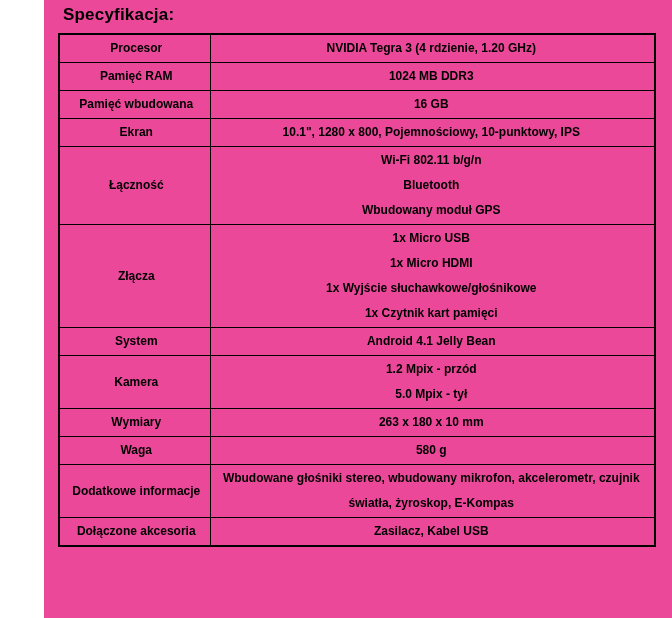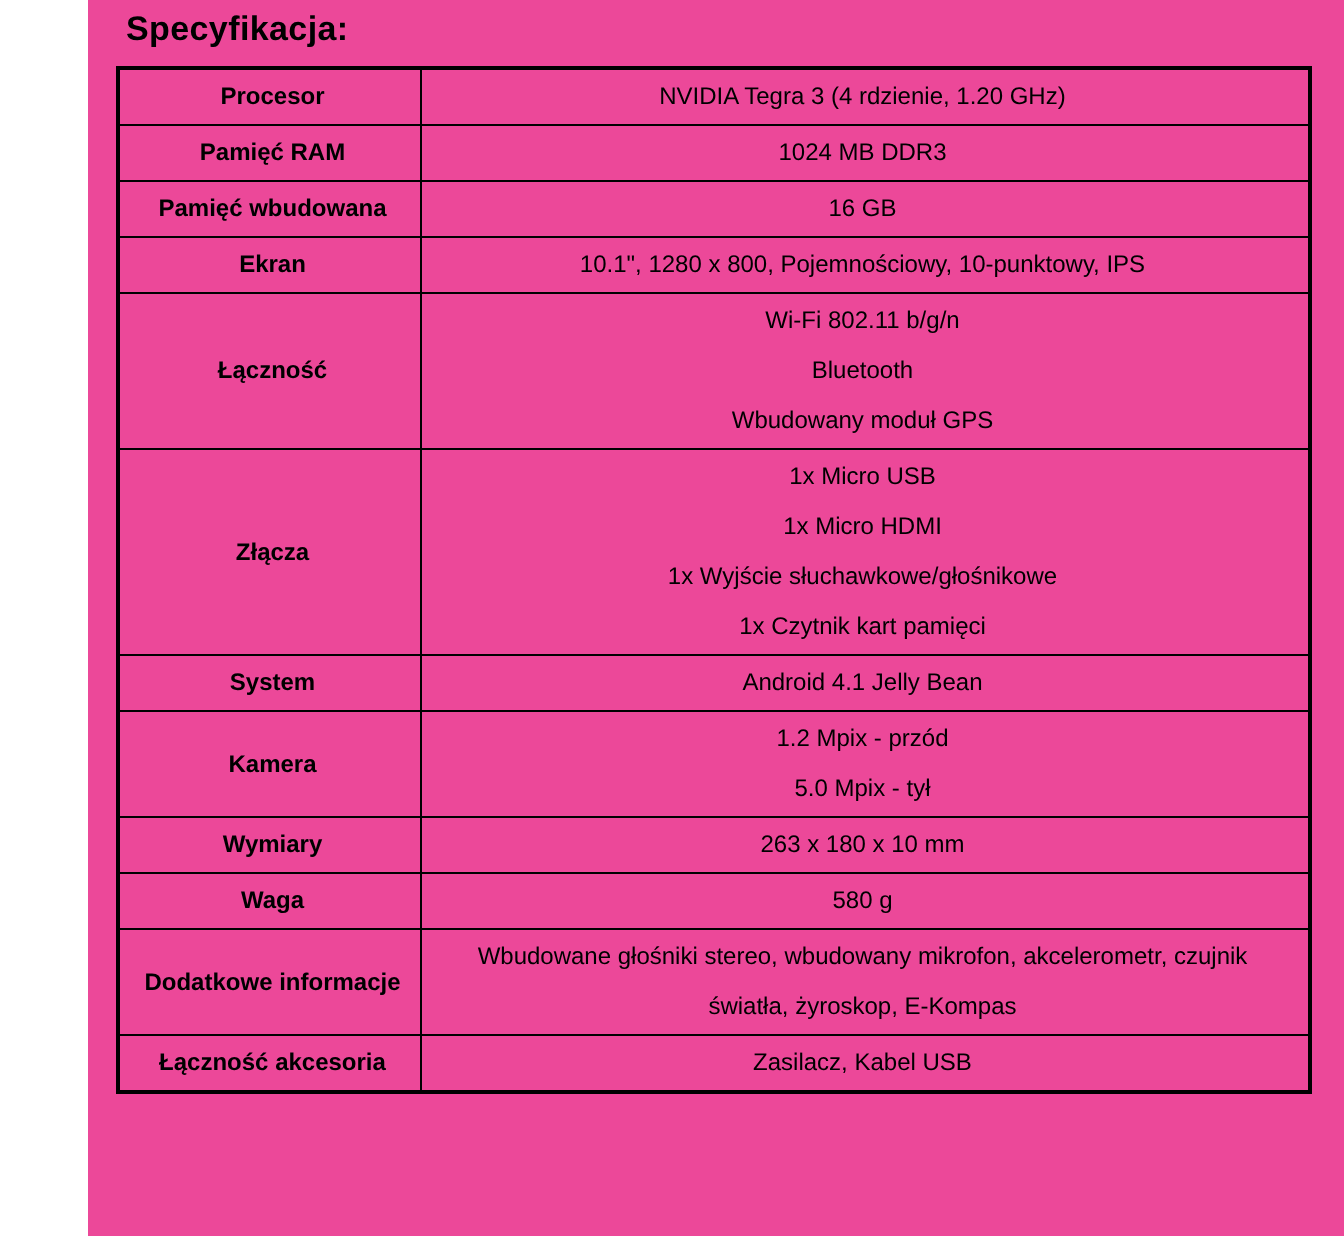--- a/index.html
+++ b/index.html
@@ -42,21 +42,21 @@
     vertical-align: middle;
     font-size: 12px;
     text-align: center;
   }
   table.spec-table th {
     width: 151px;
     font-weight: bold;
     padding: 1px 4px 1px 7px;
   }
   table.spec-table td {
-    font-weight: normal;
+    font-weight: bold;
     padding: 1px 10px 1px 8px;
   }
   .cell-line {
     line-height: 25px;
   }
 </style>
 </head>
 <body>
 
 <div class="page">
@@ -153,21 +153,21 @@
         <tr>
           <th>
             <div class="cell-line">Dodatkowe informacje</div>
           </th>
           <td>
             <div class="cell-line">Wbudowane głośniki stereo, wbudowany mikrofon, akcelerometr, czujnik światła, żyroskop, E-Kompas</div>
           </td>
         </tr>
         <tr>
           <th>
-            <div class="cell-line">Łączność akcesoria</div>
+            <div class="cell-line">Dołączone akcesoria</div>
           </th>
           <td>
             <div class="cell-line">Zasilacz, Kabel USB</div>
           </td>
         </tr>
       </tbody>
   </table>
 </div>
 
 </body></html>

